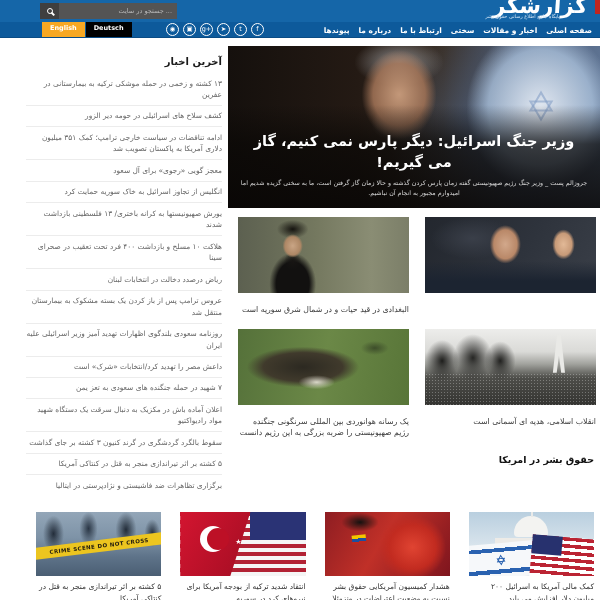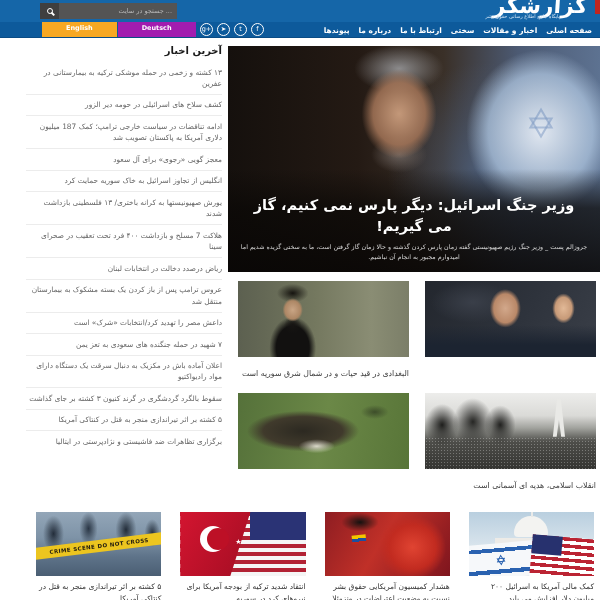--- a/index.html
+++ b/index.html
@@ -26,35 +26,35 @@
   
   .navbar { position:absolute; top:22px; left:0; right:0; height:16px; background:#0d5a9b;
     border-bottom:1px solid #0a4c85; z-index:4; }
   .nav-items { position:absolute; right:8px; top:0; height:16px; display:flex; align-items:center;
     gap:9px; color:#fff; font-size:7.5px; font-weight:600; white-space:nowrap; }
   .nav-items span { cursor:pointer; }
   .social { position:absolute; left:166px; top:1px; display:flex; direction:ltr; gap:4px; }
   .social .ic { width:13px; height:13px; border:1px solid #fff; border-radius:50%; color:#fff;
     font-size:6.5px; line-height:11px; text-align:center; cursor:pointer; direction:ltr; }
   .langs { position:absolute; left:42px; top:-2px; display:flex; direction:ltr; gap:1px; }
-  .lang { height:17px; line-height:17px; padding:0 24px; color:#fff; font-size:6.5px; font-weight:bold; cursor:pointer; }
+  .lang { height:17px; line-height:17px; padding:0 8px; color:#fff; font-size:6.5px; font-weight:bold; cursor:pointer; }
   .lang-en { background:#f7a823; }
-  .lang-de { background:#a21caf; }
+  .lang-de { background:#000000; }
 
   
   .sidebar { position:absolute; left:0; top:38px; width:228px; height:468px; overflow:hidden;
-    padding:5px 6px 0 26px; background:#fff; }
+    padding:16px 6px 0 26px; background:#fff; }
   .sidebar-title { font-size:10px; font-weight:bold; color:#1a1a1a; text-align:right; padding:2px 0 6px; }
   .news-list { list-style:none; }
   .news-list li { font-size:7.4px; color:#666; text-align:right; line-height:1.55; padding:4.5px 0; cursor:pointer; }
   .news-list li + li { border-top:1px solid #ececec; }
 
   
   .main { position:absolute; left:228px; top:38px; width:372px; }
-  .hero { position:relative; margin-top:8px; height:226px; overflow:hidden; cursor:pointer;
+  .hero { position:relative; margin-top:8px; height:162px; overflow:hidden; cursor:pointer;
     background:
       radial-gradient(ellipse 52px 62px at 46% 30%, rgba(203,158,126,.95) 0%, rgba(164,117,88,.85) 50%, rgba(0,0,0,0) 72%),
       radial-gradient(ellipse 64px 34px at 46% 10%, rgba(150,150,152,.9) 0%, rgba(0,0,0,0) 70%),
       radial-gradient(ellipse 40px 26px at 46% 48%, rgba(120,110,105,.8) 0%, rgba(0,0,0,0) 70%),
       radial-gradient(ellipse 95px 105px at 84% 38%, rgba(232,238,246,.95) 0%, rgba(175,198,224,.75) 55%, rgba(0,0,0,0) 78%),
       radial-gradient(ellipse 130px 150px at 68% 55%, rgba(85,115,158,.5) 0%, rgba(0,0,0,0) 72%),
       linear-gradient(90deg, #15100d 0%, #241a14 35%, #3a3028 58%, #4c5a73 78%, #5d7291 100%); }
   .hero-star { position:absolute; right:11%; top:26%; opacity:.55; }
   .hero-overlay { position:absolute; left:0; right:0; bottom:0; padding:26px 12px 9px;
     background:linear-gradient(180deg, rgba(0,0,0,0) 0%, rgba(10,8,6,.72) 38%, rgba(8,6,5,.88) 100%); }
@@ -181,30 +181,31 @@
       <span class="lang lang-en">English</span>
       <span class="lang lang-de">Deutsch</span>
     </div>
   </div>
 
   <div class="sidebar">
     <div class="sidebar-title">آخرین اخبار</div>
     <ul class="news-list">
       <li>۱۳ کشته و زخمی در حمله موشکی ترکیه به بیمارستانی در عفرین</li>
       <li>کشف سلاح های اسرائیلی در حومه دیر الزور</li>
-      <li>ادامه تناقضات در سیاست خارجی ترامپ؛ کمک 187 میلیون دلاری آمریکا به پاکستان تصویب شد</li>
+      <li>ادامه تناقضات در سیاست خارجی ترامپ؛ کمک ۳۵۱ میلیون دلاری آمریکا به پاکستان تصویب شد</li>
       <li>معجز گویی «رجوی» برای آل سعود</li>
       <li>انگلیس از تجاوز اسرائیل به خاک سوریه حمایت کرد</li>
       <li>یورش صهیونیستها به کرانه باختری/ ۱۳ فلسطینی بازداشت شدند</li>
-      <li>هلاکت 7 مسلح و بازداشت ۴۰۰ فرد تحت تعقیب در صحرای سینا</li>
+      <li>هلاکت ۱۰ مسلح و بازداشت ۴۰۰ فرد تحت تعقیب در صحرای سینا</li>
       <li>ریاض درصدد دخالت در انتخابات لبنان</li>
       <li>عروس ترامپ پس از باز کردن یک بسته مشکوک به بیمارستان منتقل شد</li>
+      <li>روزنامه سعودی بلندگوی اظهارات تهدید آمیز وزیر اسرائیلی علیه ایران</li>
       <li>داعش مصر را تهدید کرد/انتخابات «شرک» است</li>
       <li>۷ شهید در حمله جنگنده های سعودی به تعز یمن</li>
-      <li>اعلان آماده باش در مکزیک به دنبال سرقت یک دستگاه دارای مواد رادیواکتیو</li>
+      <li>اعلان آماده باش در مکزیک به دنبال سرقت یک دستگاه شهید مواد رادیواکتیو</li>
       <li>سقوط بالگرد گردشگری در گرند کنیون ۳ کشته بر جای گذاشت</li>
       <li>۵ کشته بر اثر تیراندازی منجر به قتل در کنتاکی آمریکا</li>
       <li>برگزاری تظاهرات ضد فاشیستی و نژادپرستی در ایتالیا</li>
     </ul>
 
   </div>
 
   <div class="main">
 
     <div class="hero">
@@ -228,20 +229,21 @@
       </div>
       <div class="card">
         <div class="ph ph-crowd">
           <div class="tower"></div>
           <div class="crowd-dots"></div>
         </div>
         <div class="cap">انقلاب اسلامی، هدیه ای آسمانی است</div>
       </div>
       <div class="card">
         <div class="ph ph-wreck"></div>
+        <div class="cap">یک رسانه هوانوردی بین المللی سرنگونی جنگنده رژیم صهیونیستی را ضربه بزرگی به این رژیم دانست</div>
       </div>
     </div>
 
     <div class="section-title">حقوق بشر در امریکا</div>
   </div>
 
   <div class="bottom-row">
     <div class="bcard">
       <div class="ph ph-capitol">
         <div class="dome"></div>

